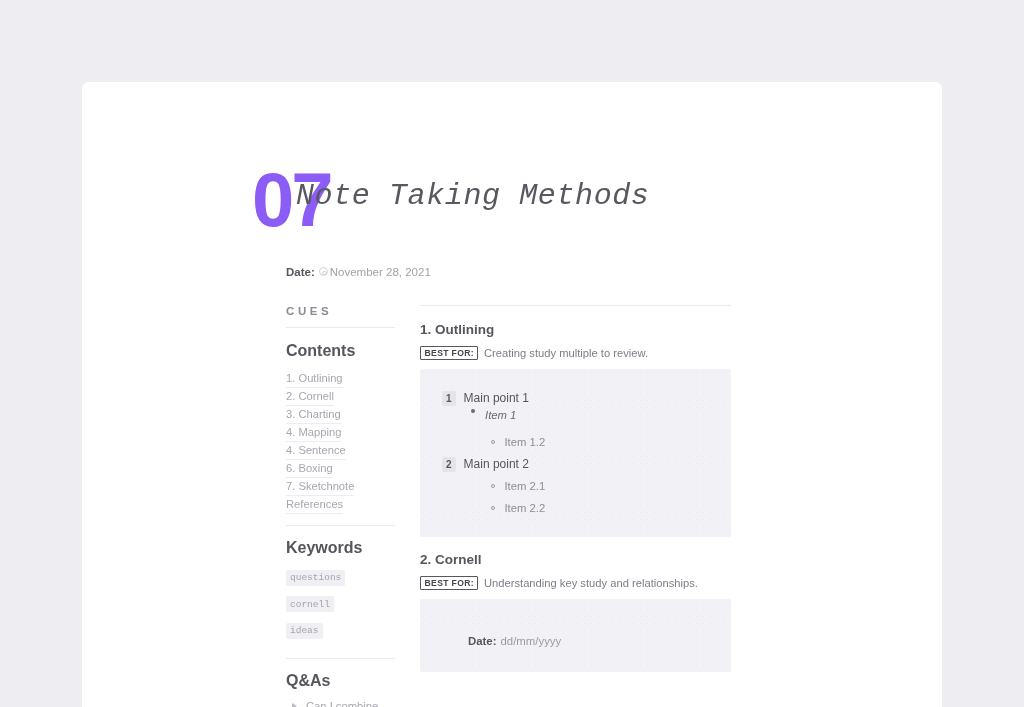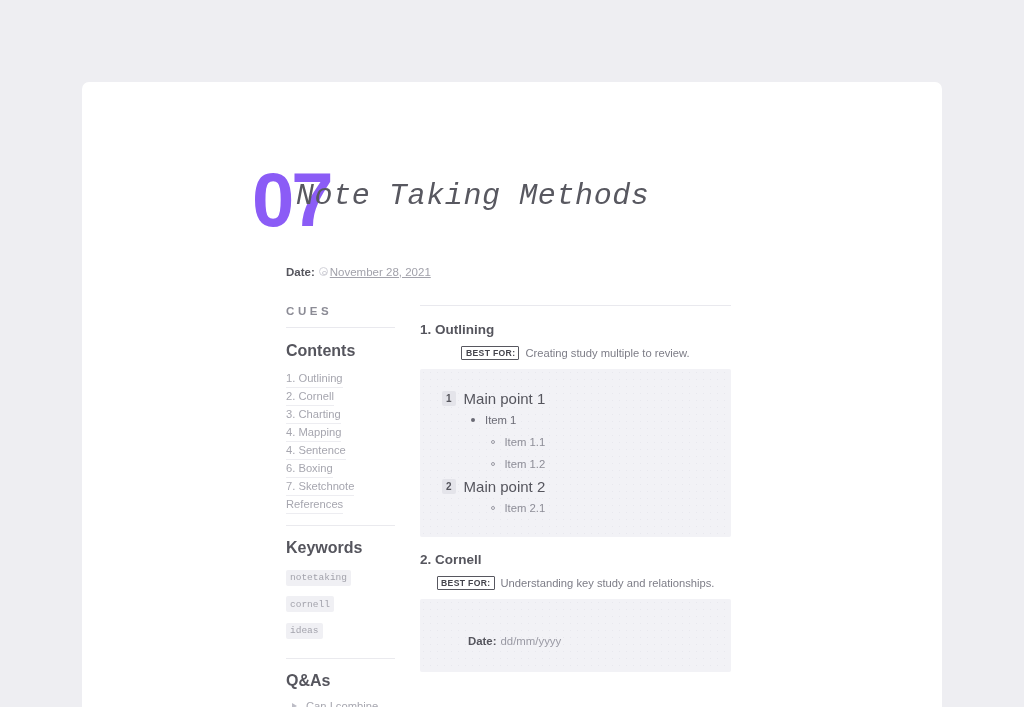--- a/index.html
+++ b/index.html
@@ -97,21 +97,21 @@
   #date-mention-icon::after {
     content: "";
     position: absolute;
     left: 2.6px;
     top: 2.6px;
     width: 2.2px;
     height: 2.2px;
     border: 1px solid #d2d2d9;
     border-radius: 50%;
   }
-  #date-value { color: #a2a2ab; text-decoration: underline; }
+  #date-value { color: #a2a2ab; }
 
   
   #columns {
     margin-top: 26px;
     margin-left: 204px;
     display: flex;
     align-items: flex-start;
   }
 
   #cues-col { width: 109px; flex: none; }
@@ -204,21 +204,20 @@
     color: #55555d;
     margin-bottom: 9px;
   }
 
   .bestfor-row {
     display: flex;
     align-items: center;
     font-size: 11.2px;
     color: #7d7d87;
     margin-bottom: 9px;
-    justify-content: center;
   }
   .bestfor-badge {
     border: 1px solid #57575f;
     border-radius: 1px;
     font-size: 8.6px;
     font-weight: bold;
     letter-spacing: 0.35px;
     color: #44444c;
     padding: 1.5px 3px 1.5px 3.5px;
     margin-right: 6px;
@@ -248,29 +247,30 @@
     background: #e4e4ea;
     color: #55555d;
     font-size: 10px;
     font-weight: bold;
     border-radius: 2px;
     padding: 1px 4px;
     margin-right: 8px;
     line-height: 13px;
   }
   .outline-l1-text {
-    font-size: 15px;
+    font-size: 12px;
     color: #55555d;
   }
 
   .outline-l2 {
     display: flex;
-    align-items: center;
+    align-items: flex-start;
     height: 22px;
     padding-left: 51px;
+    font-style: italic;
   }
   .bullet-filled {
     flex: none;
     width: 4px;
     height: 4px;
     border-radius: 50%;
     background: #6a6a74;
     margin-right: 10px;
   }
   .outline-l2-text {
@@ -363,21 +363,21 @@
             </div>
           <div class="toc-item">
             <a class="toc-link">References</a>
             </div>
         </div>
 
         <div class="cues-divider"></div>
 
         <div>
           <div class="cues-heading">Keywords</div>
-          <div><span class="keyword-tag">notetaking</span></div>
+          <div><span class="keyword-tag">questions</span></div>
           <div><span class="keyword-tag">cornell</span></div>
           <div><span class="keyword-tag">ideas</span></div>
         </div>
 
         <div class="cues-divider"></div>
 
         <div>
           <div class="cues-heading">Q&amp;As</div>
 
           <div class="qa-item">
@@ -404,33 +404,33 @@
             <div class="outline-l1">
               <span class="outline-num">1</span>
               <span class="outline-l1-text">Main point 1</span>
             </div>
             <div class="outline-l2">
               <span class="bullet-filled"></span>
               <span class="outline-l2-text">Item 1</span>
             </div>
             <div class="outline-l3">
               <span class="bullet-hollow"></span>
-              <span class="outline-l3-text">Item 1.1</span>
-            </div>
-            <div class="outline-l3">
-              <span class="bullet-hollow"></span>
               <span class="outline-l3-text">Item 1.2</span>
             </div>
             <div class="outline-l1">
               <span class="outline-num">2</span>
               <span class="outline-l1-text">Main point 2</span>
             </div>
             <div class="outline-l3">
               <span class="bullet-hollow"></span>
               <span class="outline-l3-text">Item 2.1</span>
+            </div>
+            <div class="outline-l3">
+              <span class="bullet-hollow"></span>
+              <span class="outline-l3-text">Item 2.2</span>
             </div>
           </div>
         </div>
 
         <div class="note-section">
           <div class="note-heading">2. Cornell</div>
           <div class="bestfor-row">
             <span class="bestfor-badge">BEST FOR:</span>
             <span>Understanding key study and relationships.</span>
           </div>

